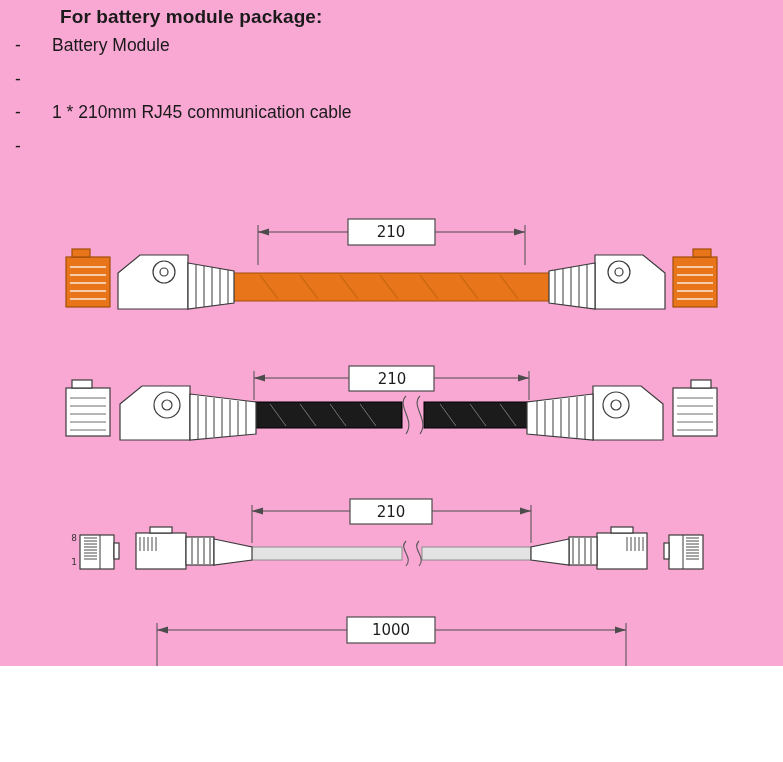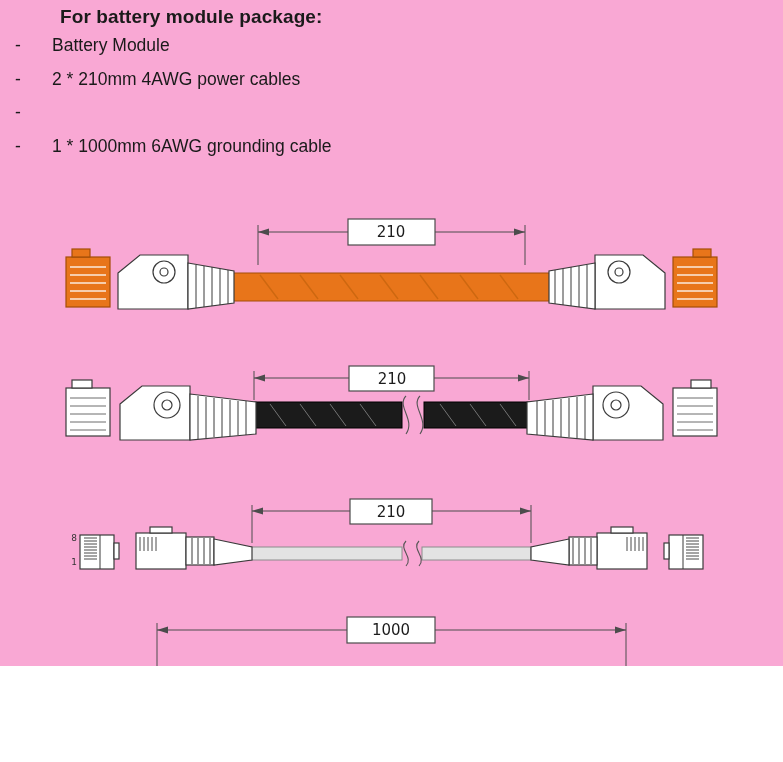--- a/index.html
+++ b/index.html
@@ -38,28 +38,27 @@
 
   <h1 class="title">For battery module package:</h1>
 
   <ul class="pkg-list">
     <li>
       <span class="dash">-</span>
       <span class="item-text">Battery Module</span>
     </li>
     <li>
       <span class="dash">-</span>
-      <span class="item-text">2 * 210mm 4AWG power cables</span>
-    </li>
-    <li>
-      <span class="dash">-</span>
-    </li>
-    <li>
-      <span class="dash">-</span>
-      <span class="item-text">1 * 1000mm 6AWG grounding cable</span>
+    </li>
+    <li>
+      <span class="dash">-</span>
+      <span class="item-text">1 * 210mm RJ45 communication cable</span>
+    </li>
+    <li>
+      <span class="dash">-</span>
     </li>
   </ul>
 
   <svg class="diag" style="top:215px;height:125px" viewBox="0 0 783 125">
     <defs>
       <g id="conn-orange">
         <rect x="66" y="42" width="44" height="50" stroke="#a34e08" stroke-width="1.2" fill="#E8751A"></rect>
         <rect x="72" y="34" width="18" height="8" stroke="#a34e08" stroke-width="1.2" fill="#E8751A"></rect>
         <line class="lug-line" x1="70" y1="52" x2="106" y2="52"></line>
         <line class="lug-line" x1="70" y1="60" x2="106" y2="60"></line>

